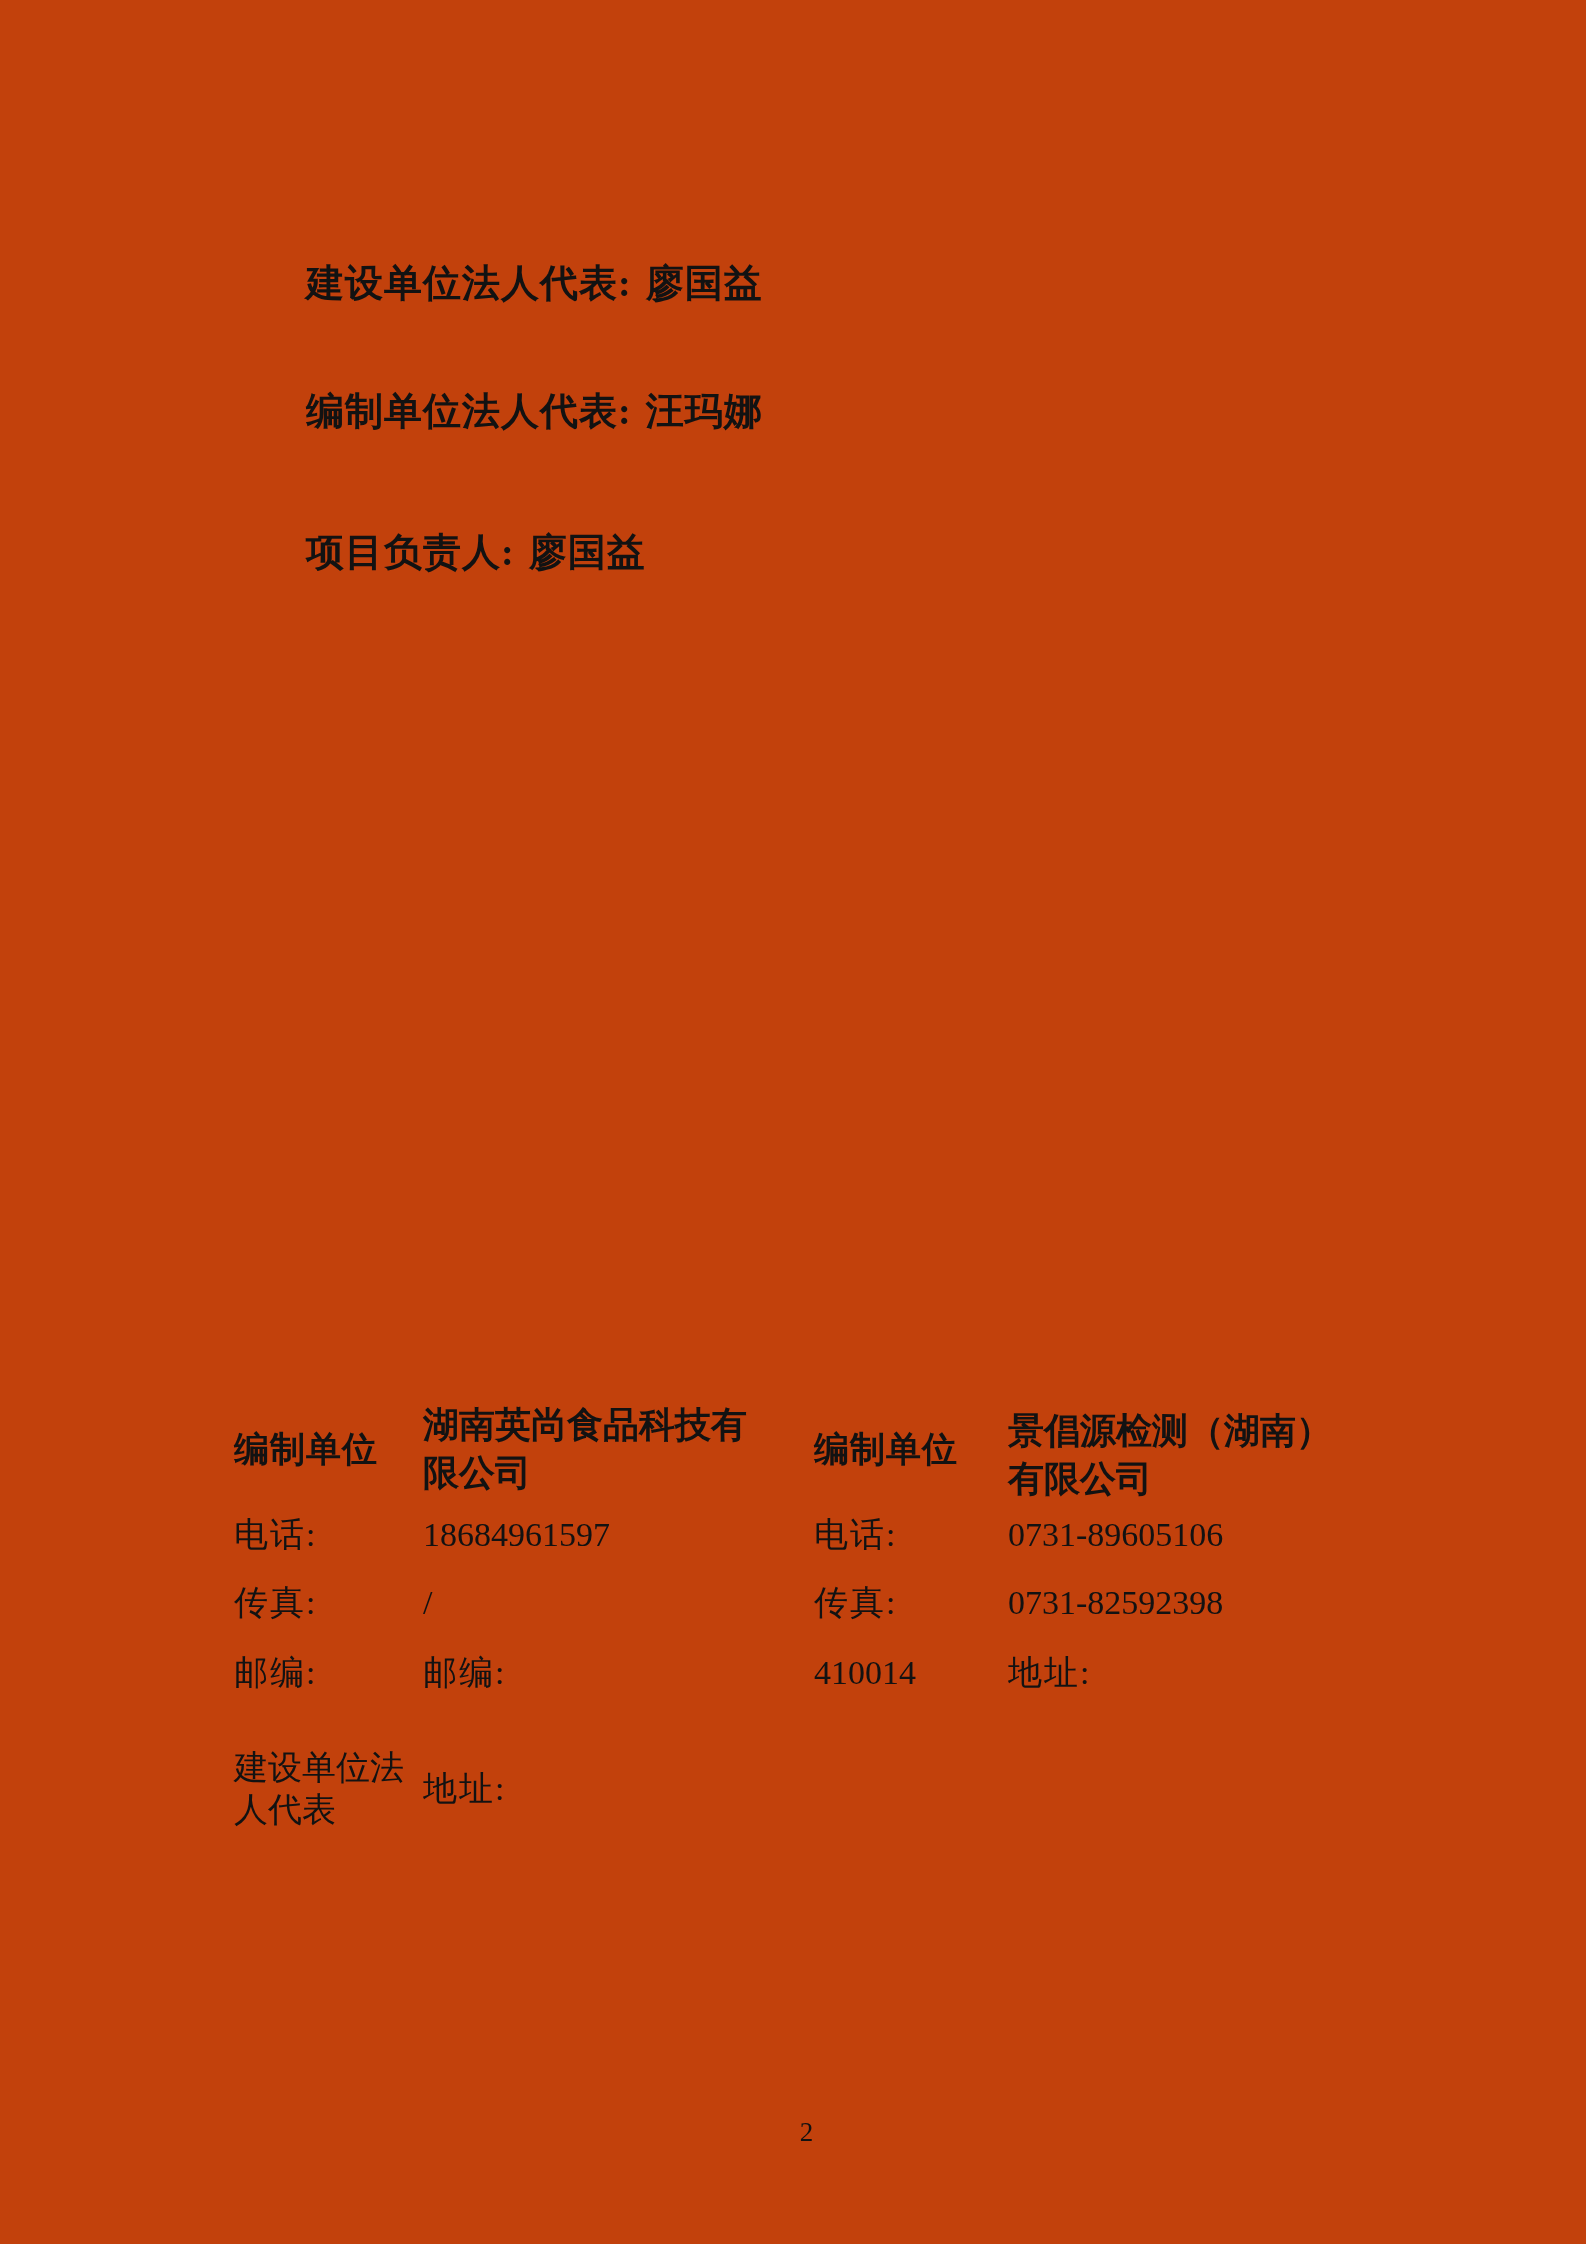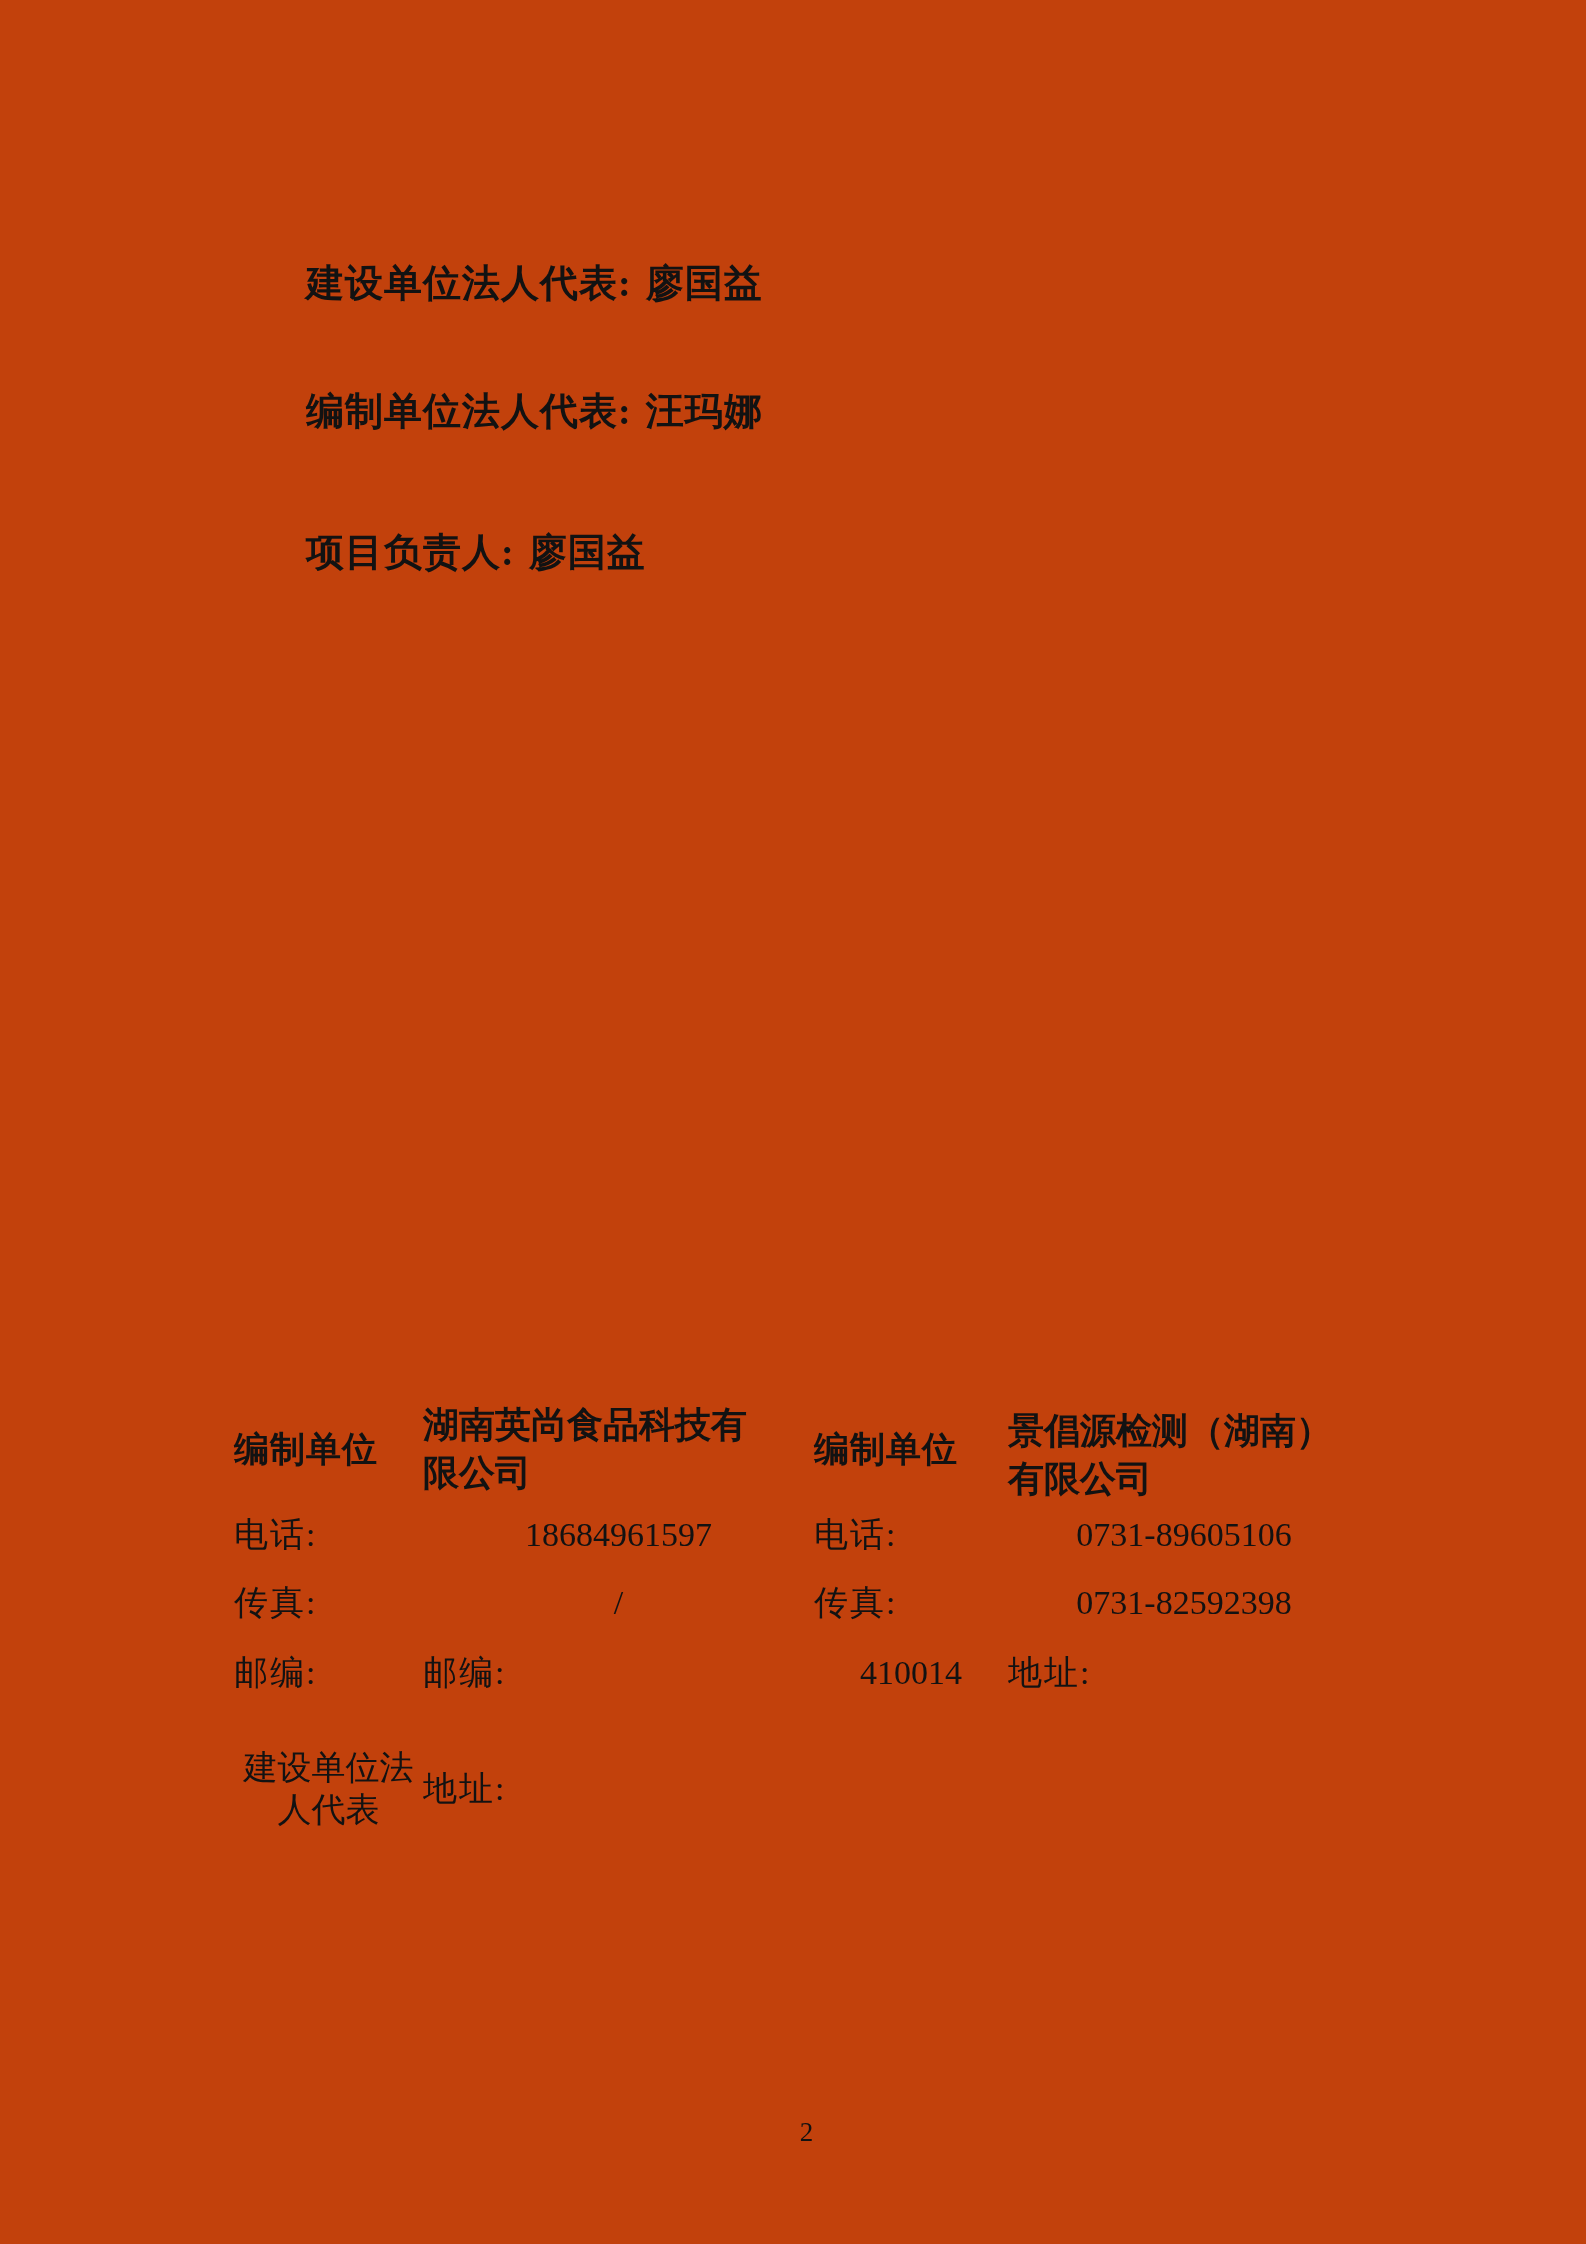--- a/index.html
+++ b/index.html
@@ -57,21 +57,21 @@
     font-size: 36px;
     line-height: 1.33;
     word-break: break-all;
   }
   .org-name-left  { max-width: 350px; }
   .org-name-right { max-width: 372px; margin-top: 11px; }
   .field-label {
     letter-spacing: 2px;
     white-space: nowrap;
   }
-  .field-value { word-break: break-all; text-align: center; }
+  .field-value { word-break: break-all; }
   .addr-value-right {
     max-width: 334px;
     line-height: 1.5;
   }
 
   
   .page-number {
     position: absolute;
     left: 0;
     right: 0;

